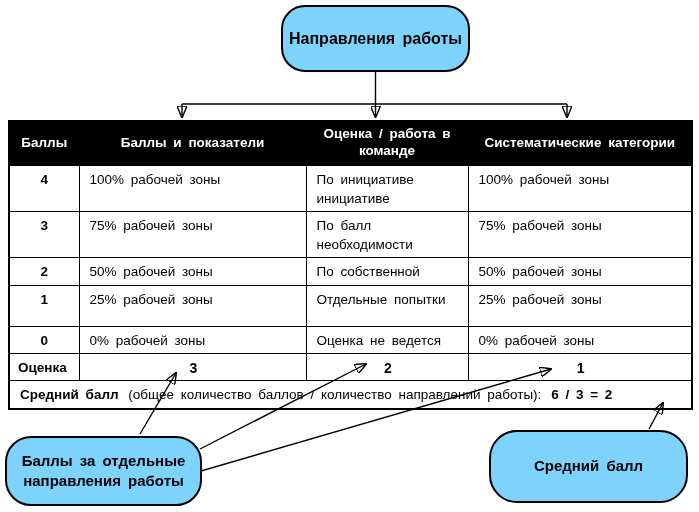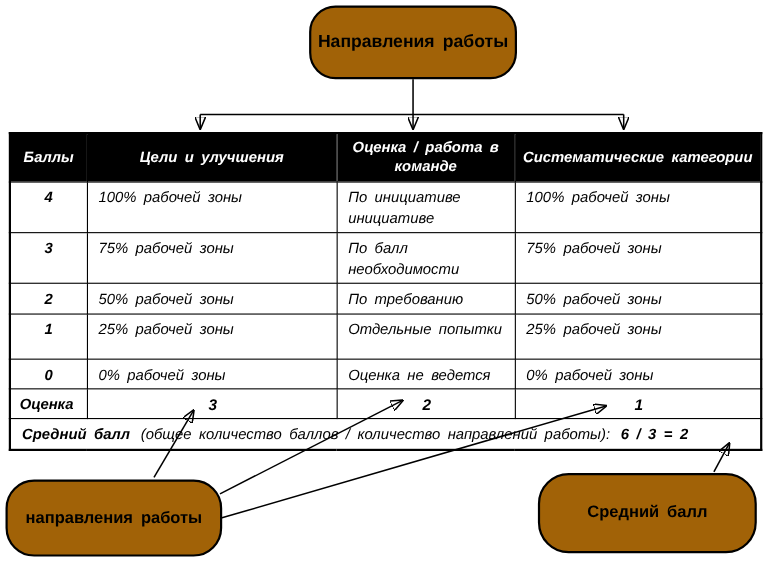--- a/index.html
+++ b/index.html
@@ -1,34 +1,34 @@
 <!DOCTYPE html>
 <html><head>
 <meta charset="utf-8">
 <style>
   html,body{margin:0;padding:0;background:#fff;}
   body{font-family:"Liberation Sans","DejaVu Sans",sans-serif;}
   .stage{position:relative;width:699px;height:512px;background:#ffffff;overflow:hidden;}
 
   
   .bubble{
-    position:absolute;border:2px solid #000;border-radius:24px;background:#a16207;
+    position:absolute;border:2px solid #000;border-radius:24px;background:#7dd3fc;
     display:flex;flex-direction:column;align-items:center;justify-content:center;
     font-weight:bold;color:#000;text-align:center;line-height:1.35;word-spacing:3px;
     box-sizing:border-box;
   }
   .bubble-top{left:281px;top:5px;width:189px;height:67px;font-size:16px;}
   .bubble-left{left:5px;top:436px;width:197px;height:70px;font-size:15px;border-radius:26px;}
   .bubble-right{left:489px;top:430px;width:199px;height:73px;font-size:15px;border-radius:28px;}
 
   
   table.score-table{
     position:absolute;left:8px;top:120px;width:683px;
     border-collapse:collapse;table-layout:fixed;
-    border:2px solid #000;font-size:13.5px;color:#000;word-spacing:3px;font-style:italic;
+    border:2px solid #000;font-size:13.5px;color:#000;word-spacing:3px;
   }
   .score-table td,.score-table th{border:1px solid #000;box-sizing:border-box;overflow:hidden;}
   .score-table thead th{
     background:#000;color:#fff;font-weight:bold;text-align:center;
     vertical-align:middle;height:44px;font-size:13.5px;line-height:1.25;padding:2px 4px;
   }
   .score-table tbody td{background:#fff;vertical-align:top;padding:4px 8px 2px 10px;line-height:1.45;}
   .score-table td.num{font-weight:bold;text-align:center;padding-left:0;padding-right:0;}
   .r-tall{height:43px;} .r-mid{height:41px;} .r-short{height:28px;} .r-short2{height:27px;}
   .row-score td{height:25px;vertical-align:top;padding-top:3px;}
@@ -55,42 +55,42 @@
   <table class="score-table">
     <colgroup>
         <col style="width:70px">
         <col style="width:227px">
         <col style="width:162px">
         <col style="width:224px">
       </colgroup>
     <thead>
       <tr>
         <th>Баллы</th>
-        <th>Цели и улучшения</th>
+        <th>Баллы и показатели</th>
         <th>Оценка / работа в команде</th>
         <th>Систематические категории</th>
       </tr>
     </thead>
     <tbody>
       <tr class="r-tall">
         <td class="num">4</td>
         <td>100% рабочей зоны</td>
         <td>По инициативе инициативе</td>
         <td>100% рабочей зоны</td>
       </tr>
       <tr class="r-tall">
         <td class="num">3</td>
         <td>75% рабочей зоны</td>
         <td>По балл необходимости</td>
         <td>75% рабочей зоны</td>
       </tr>
       <tr class="r-short">
         <td class="num">2</td>
         <td>50% рабочей зоны</td>
-        <td>По требованию</td>
+        <td>По собственной</td>
         <td>50% рабочей зоны</td>
       </tr>
       <tr class="r-mid">
         <td class="num">1</td>
         <td>25% рабочей зоны</td>
         <td>Отдельные попытки</td>
         <td>25% рабочей зоны</td>
       </tr>
       <tr class="r-short2">
         <td class="num">0</td>
@@ -108,20 +108,21 @@
         <td colspan="4">
           <span class="avg-label">Средний балл</span>
           <span class="avg-formula">(общее количество баллов / количество направлений работы):</span>
           <span class="avg-result">6 / 3 = 2</span>
         </td>
       </tr>
     </tbody>
   </table>
 
   <div class="bubble bubble-left">
+    <span>Баллы за отдельные</span>
     <span>направления работы</span>
   </div>
 
   <div class="bubble bubble-right">
     <span>Средний балл</span>
   </div>
 
   <svg class="wires" viewBox="0 0 699 512" aria-hidden="true">
     <defs>
       <marker id="ah" markerUnits="userSpaceOnUse" markerWidth="12" markerHeight="10" refX="11" refY="5" orient="auto">

